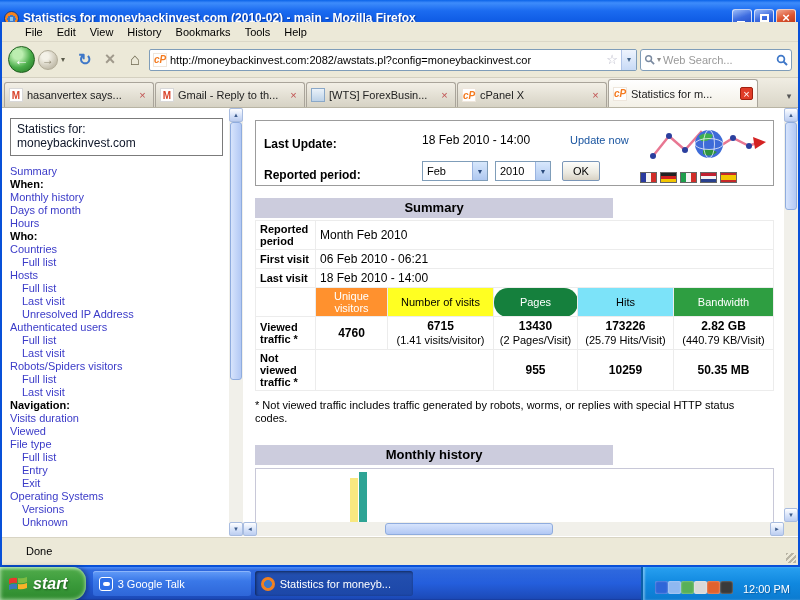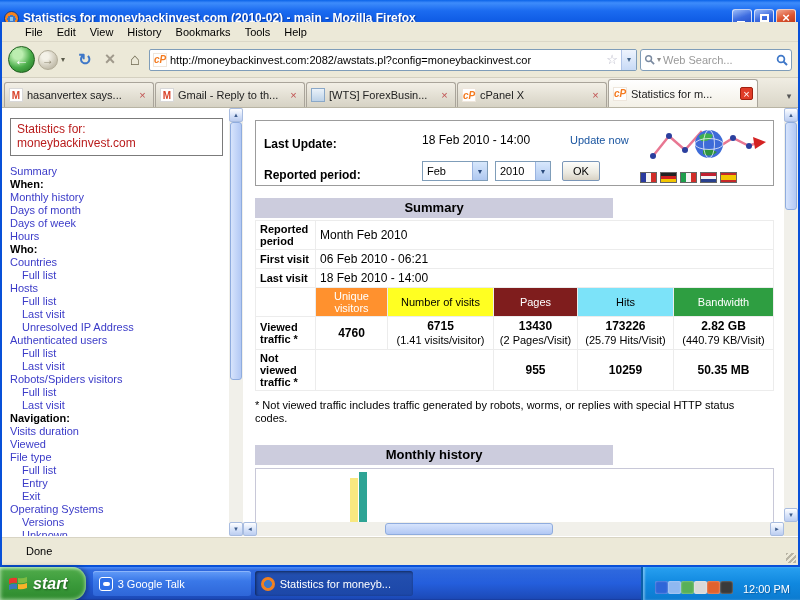--- a/index.html
+++ b/index.html
@@ -74,21 +74,21 @@
   .tab.active { background:linear-gradient(180deg,#FFFFFF,#F3F0E6); height:28px; }
   .tab-label { flex:1; white-space:nowrap; overflow:hidden; }
   .tab-close { width:13px; height:13px; flex:none; text-align:center; line-height:12px;
     color:#C05050; font-size:11px; border-radius:2px; }
   .tab.active .tab-close { background:#E03C28; border:1px solid #A02010; color:#fff; }
   .alltabs { width:18px; text-align:center; font-size:9px; color:#555; padding-bottom:6px; }
 
   
   .content { flex:1; display:flex; background:#fff; overflow:hidden; }
   .sidebar { width:227px; flex:none; background:#fff; padding:10px 6px 0 8px; overflow:hidden; }
-  .stats-box { border:1px solid #7B7B7B; padding:3px 6px 5px; font-size:12px; color:#b91c1c; }
+  .stats-box { border:1px solid #7B7B7B; padding:3px 6px 5px; font-size:12px; color:#0f172a; }
   .stats-box .l2 { display:block; }
   #sb-menu { margin-top:9px; font-size:11px; line-height:13px; }
   .sb-header { font-weight:bold; color:#000; }
   .sb-link { display:block; color:#3B3BC8; text-decoration:none; cursor:pointer; }
   .sb-link.sub { padding-left:12px; }
 
   
   .scroll-v { width:14px; flex:none; position:relative; background:#F1F0EA; }
   .scroll-h { height:14px; position:relative; background:#F1F0EA; }
   .sarrow { position:absolute; width:14px; height:14px; display:flex; align-items:center;
@@ -274,21 +274,20 @@
       <div class="sidebar">
         <div class="stats-box">
           <span>Statistics for:</span>
           <span class="l2">moneybackinvest.com</span>
         </div>
         <div id="sb-menu">
             <a class="sb-link">Summary</a>
             <div class="sb-header">When:</div>
             <a class="sb-link">Monthly history</a>
             <a class="sb-link">Days of month</a>
-            <a class="sb-link">Days of week</a>
             <a class="sb-link">Hours</a>
             <div class="sb-header">Who:</div>
             <a class="sb-link">Countries</a>
             <a class="sb-link sub">Full list</a>
             <a class="sb-link">Hosts</a>
             <a class="sb-link sub">Full list</a>
             <a class="sb-link sub">Last visit</a>
             <a class="sb-link sub">Unresolved IP Address</a>
             <a class="sb-link">Authenticated users</a>
             <a class="sb-link sub">Full list</a>
@@ -382,21 +381,21 @@
                 <td class="val" colspan="5">06 Feb 2010 - 06:21</td>
               </tr>
               <tr>
                 <td class="lbl">Last visit</td>
                 <td class="val" colspan="5">18 Feb 2010 - 14:00</td>
               </tr>
               <tr>
                 <td class="corner"></td>
                 <td class="hcell" style="background: rgb(255, 145, 46); color: rgb(255, 255, 255);">Unique visitors</td>
                 <td class="hcell" style="background: rgb(255, 255, 34); color: rgb(0, 0, 0);">Number of visits</td>
-                <td class="hcell" style="background: #7f1d1d; color: rgb(255, 255, 255);">Pages</td>
+                <td class="hcell" style="background: #15803d; color: rgb(255, 255, 255); border-radius: 14px;">Pages</td>
                 <td class="hcell" style="background: rgb(124, 227, 249); color: rgb(0, 0, 0);">Hits</td>
                 <td class="hcell" style="background: rgb(46, 158, 65); color: rgb(255, 255, 255);">Bandwidth</td>
               </tr>
               <tr class="drow">
                 <td class="lbl">Viewed traffic *</td>
                 <td><b>4760</b></td>
                 <td><b>6715</b><br><span class="sub">(1.41 visits/visitor)</span></td>
                 <td><b>13430</b><br><span class="sub">(2 Pages/Visit)</span></td>
                 <td><b>173226</b><br><span class="sub">(25.79 Hits/Visit)</span></td>
                 <td><b>2.82 GB</b><br><span class="sub">(440.79 KB/Visit)</span></td>

